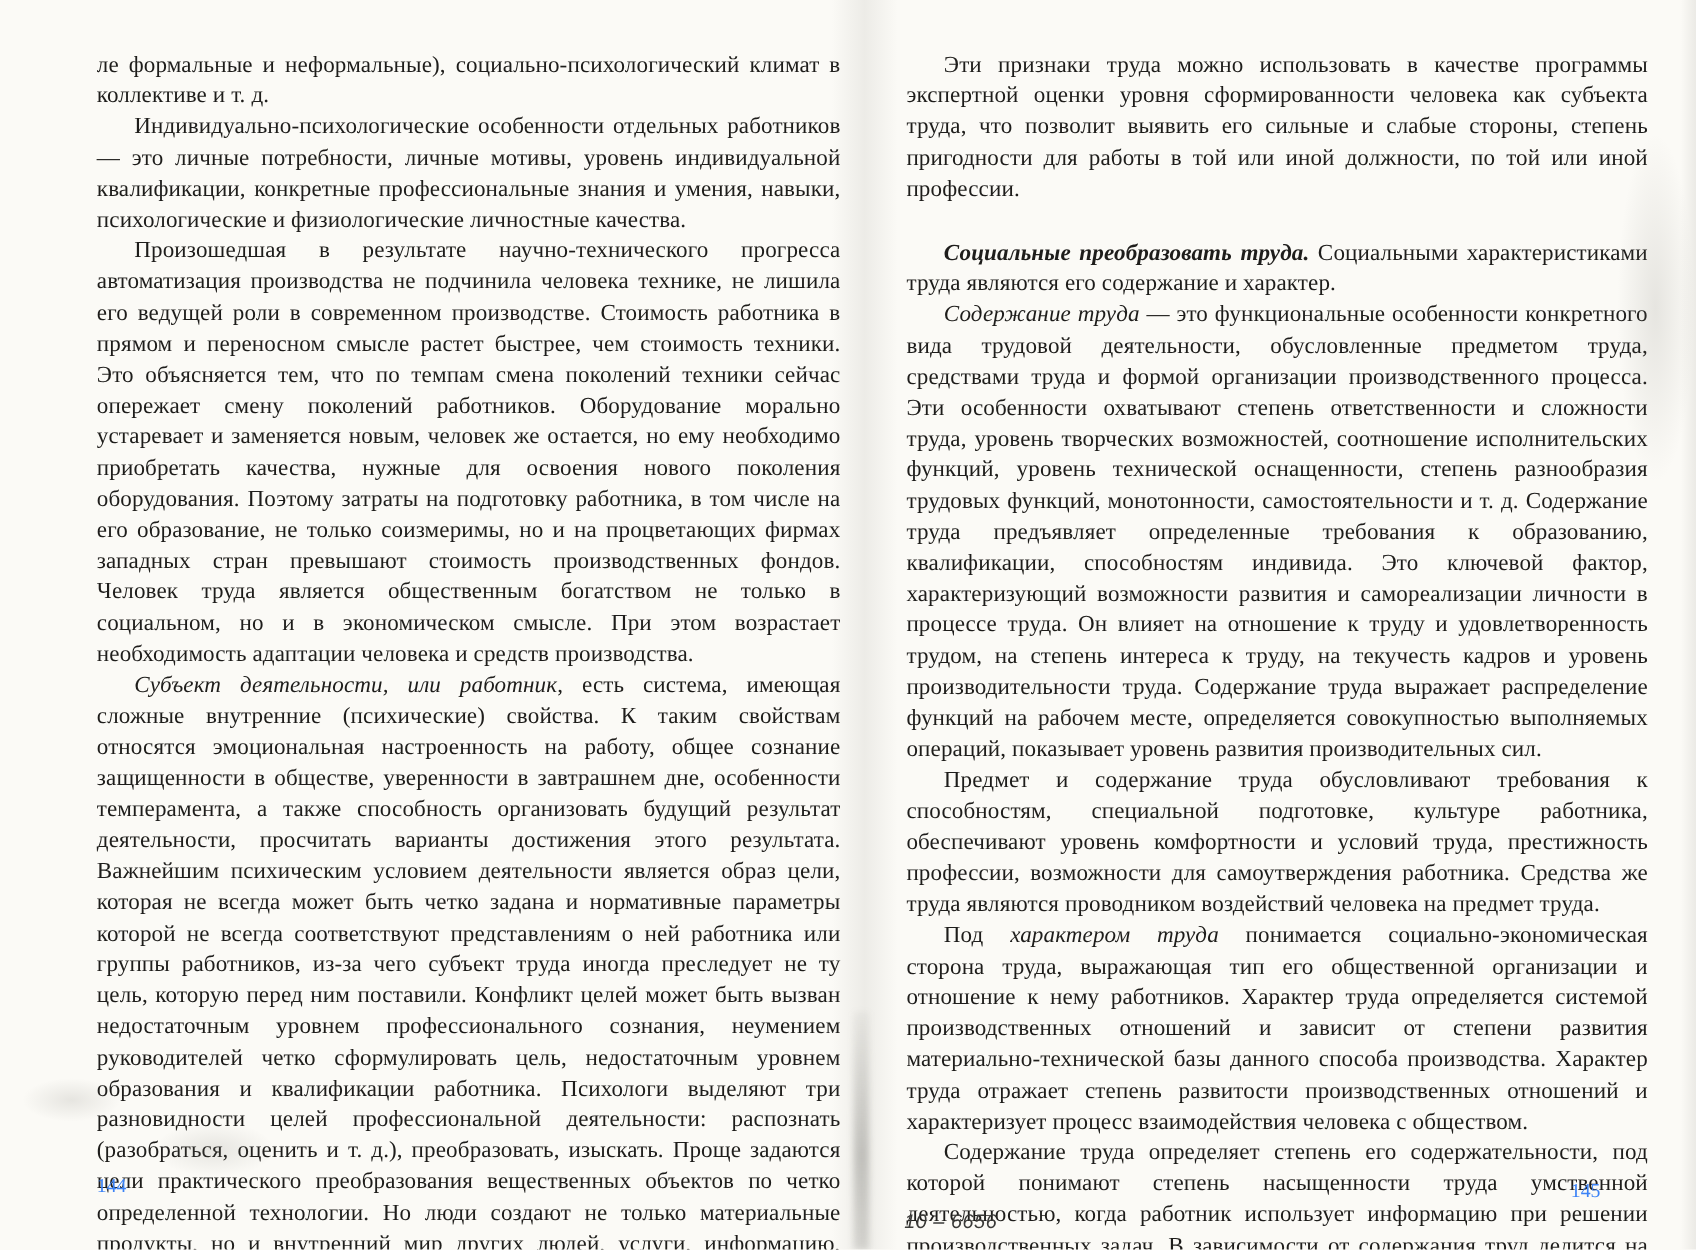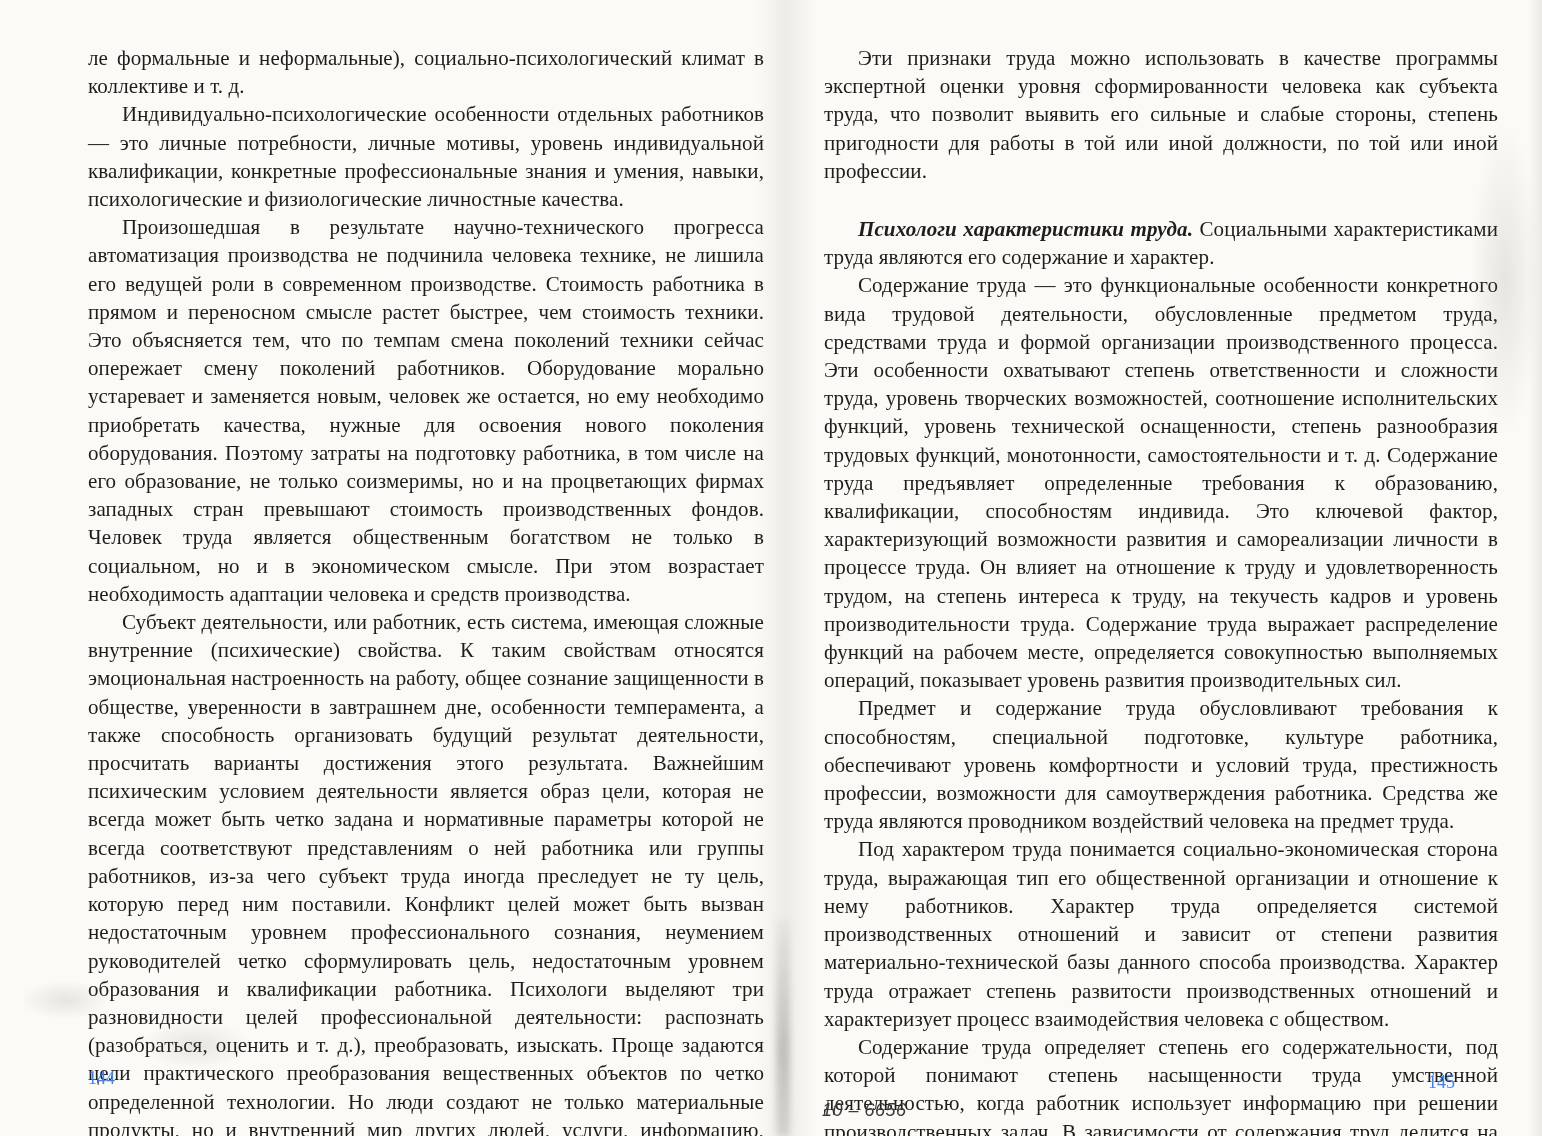--- a/index.html
+++ b/index.html
@@ -18,21 +18,21 @@
     margin:0;
     text-align:justify;
     font-size:21px;
     line-height:28.2px;
     text-indent:34px;
     letter-spacing:0.1px;
   }
   p.no-indent{text-indent:0;}
   p.heading-par{margin-top:30px;}
   .lead-bold-italic{font-weight:bold;font-style:italic;}
-  .lead-italic{}
+  .lead-italic{font-style:italic;}
   .page-number{
     position:absolute;
     font-size:18px;
     color:#3b82f6;
   }
   #page-number-left{left:88px;top:1068px;}
   #page-number-right{left:1428px;top:1072px;}
   #printer-code{
     position:absolute;
     left:822px;top:1100px;
@@ -74,21 +74,21 @@
 <div class="page-col" id="left-col">
   <p class="no-indent"><span>ле формальные и неформальные), социально-психологический климат в коллективе и т. д.</span></p>
   <p><span>Индивидуально-психологические особенности отдельных работников — это личные потребности, личные мотивы, уровень индивидуальной квалификации, конкретные профессиональные знания и умения, навыки, психологические и физиологические личностные качества.</span></p>
   <p><span>Произошедшая в результате научно-технического прогресса автоматизация производства не подчинила человека технике, не лишила его ведущей роли в современном производстве. Стоимость работника в прямом и переносном смысле растет быстрее, чем стоимость техники. Это объясняется тем, что по темпам смена поколений техники сейчас опережает смену поколений работников. Оборудование морально устаревает и заменяется новым, человек же остается, но ему необходимо приобретать качества, нужные для освоения нового поколения оборудования. Поэтому затраты на подготовку работника, в том числе на его образование, не только соизмеримы, но и на процветающих фирмах западных стран превышают стоимость производственных фондов. Человек труда является общественным богатством не только в социальном, но и в экономическом смысле. При этом возрастает необходимость адаптации человека и средств производства.</span></p>
   <p><span class="lead-italic">Субъект деятельности, или работник</span><span>, есть система, имеющая сложные внутренние (психические) свойства. К таким свойствам относятся эмоциональная настроенность на работу, общее сознание защищенности в обществе, уверенности в завтрашнем дне, особенности темперамента, а также способность организовать будущий результат деятельности, просчитать варианты достижения этого результата. Важнейшим психическим условием деятельности является образ цели, которая не всегда может быть четко задана и нормативные параметры которой не всегда соответствуют представлениям о ней работника или группы работников, из-за чего субъект труда иногда преследует не ту цель, которую перед ним поставили. Конфликт целей может быть вызван недостаточным уровнем профессионального сознания, неумением руководителей четко сформулировать цель, недостаточным уровнем образования и квалификации работника. Психологи выделяют три разновидности целей профессиональной деятельности: распознать (разобраться, оценить и т. д.), преобразовать, изыскать. Проще задаются цели практического преобразования вещественных объектов по четко определенной технологии. Но люди создают не только материальные продукты, но и внутренний мир других людей, услуги, информацию, художественные образы, упорядочивают общественные процессы — все это области труда в широком смысле слова. Психологическими признаками труда являются:</span></p>
 
 </div>
 
 <div class="page-col" id="right-col">
   <p><span>Эти признаки труда можно использовать в качестве программы экспертной оценки уровня сформированности человека как субъекта труда, что позволит выявить его сильные и слабые стороны, степень пригодности для работы в той или иной должности, по той или иной профессии.</span></p>
-  <p class="heading-par"><span class="lead-bold-italic">Психологи характеристики труда.</span><span> Социальными характеристиками труда являются его содержание и характер.</span></p>
+  <p class="heading-par"><span class="lead-bold-italic">Социальные преобразовать труда.</span><span> Социальными характеристиками труда являются его содержание и характер.</span></p>
   <p><span class="lead-italic">Содержание труда</span><span> — это функциональные особенности конкретного вида трудовой деятельности, обусловленные предметом труда, средствами труда и формой организации производственного процесса. Эти особенности охватывают степень ответственности и сложности труда, уровень творческих возможностей, соотношение исполнительских функций, уровень технической оснащенности, степень разнообразия трудовых функций, монотонности, самостоятельности и т. д. Содержание труда предъявляет определенные требования к образованию, квалификации, способностям индивида. Это ключевой фактор, характеризующий возможности развития и самореализации личности в процессе труда. Он влияет на отношение к труду и удовлетворенность трудом, на степень интереса к труду, на текучесть кадров и уровень производительности труда. Содержание труда выражает распределение функций на рабочем месте, определяется совокупностью выполняемых операций, показывает уровень развития производительных сил.</span></p>
   <p><span>Предмет и содержание труда обусловливают требования к способностям, специальной подготовке, культуре работника, обеспечивают уровень комфортности и условий труда, престижность профессии, возможности для самоутверждения работника. Средства же труда являются проводником воздействий человека на предмет труда.</span></p>
   <p><span>Под </span><span class="lead-italic">характером труда</span><span> понимается социально-экономическая сторона труда, выражающая тип его общественной организации и отношение к нему работников. Характер труда определяется системой производственных отношений и зависит от степени развития материально-технической базы данного способа производства. Характер труда отражает степень развитости производственных отношений и характеризует процесс взаимодействия человека с обществом.</span></p>
   <p><span>Содержание труда определяет степень его содержательности, под которой понимают степень насыщенности труда умственной деятельностью, когда работник использует информацию при решении производственных задач. В зависимости от содержания труд делится на ручной, механизированный и автоматизированный. Ручной труд, в свою очередь, может быть простым и сложным. Простой труд, то есть труд, в котором физические затраты энергии превалируют над умственными, почти изжил себя. Сложный труд — это такой труд, где затраты умственной энергии значительно выше физических и для его выполнения требуются специальные знания, мастерство работника, длительная профессиональная подготовка. Этот вид труда не теряет своего значения и</span></p>
 </div>
 
 <div class="page-number" id="page-number-left">144</div>
 <div class="page-number" id="page-number-right">145</div>
 <div id="printer-code">10 – 6656</div>
 

